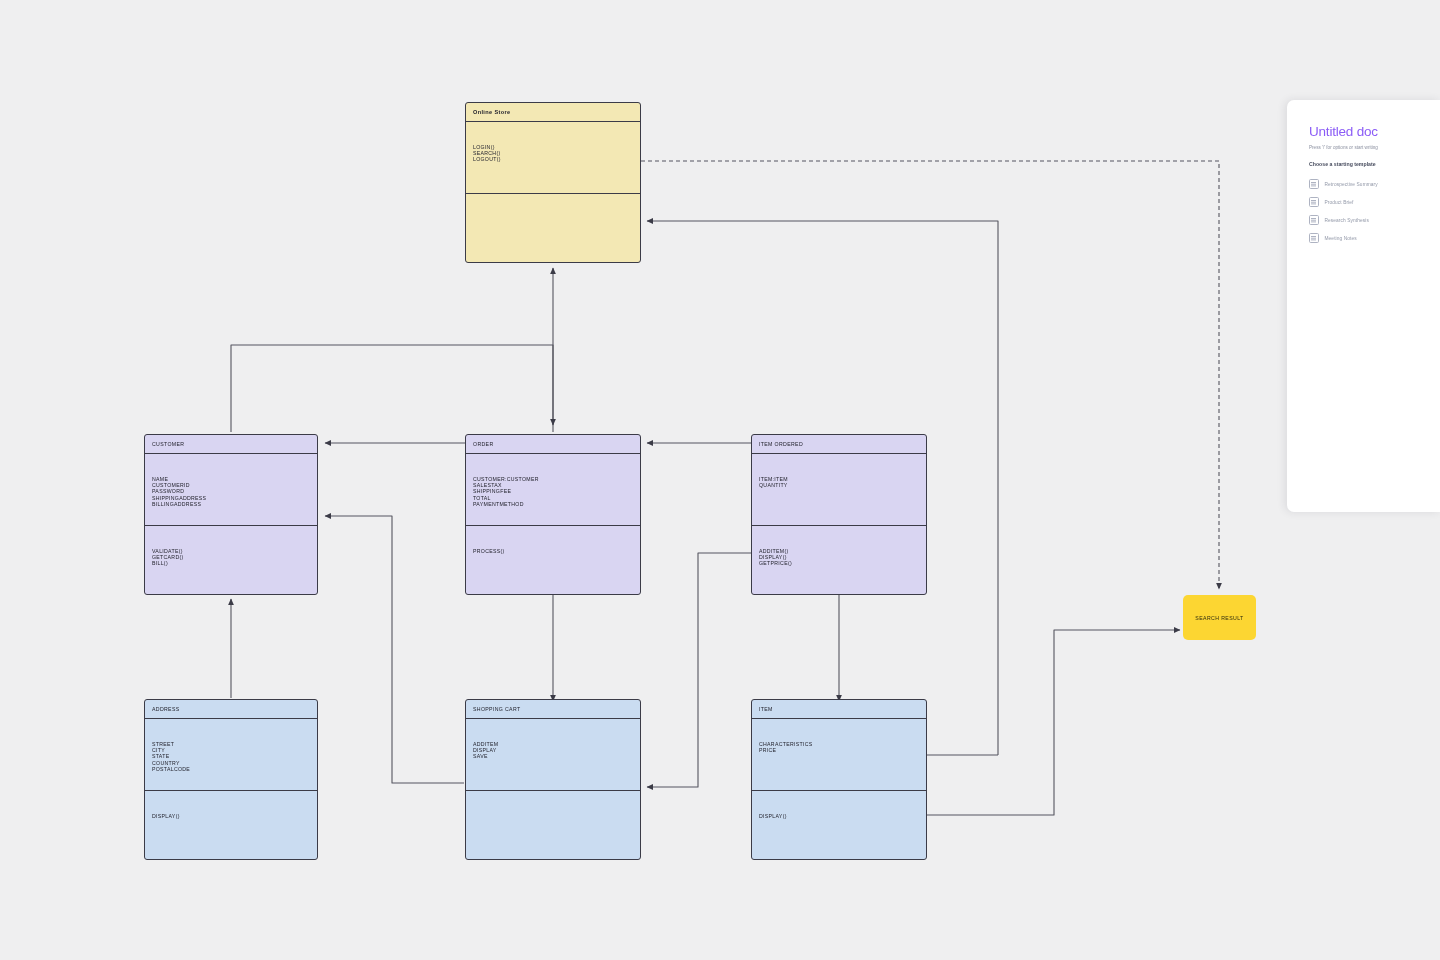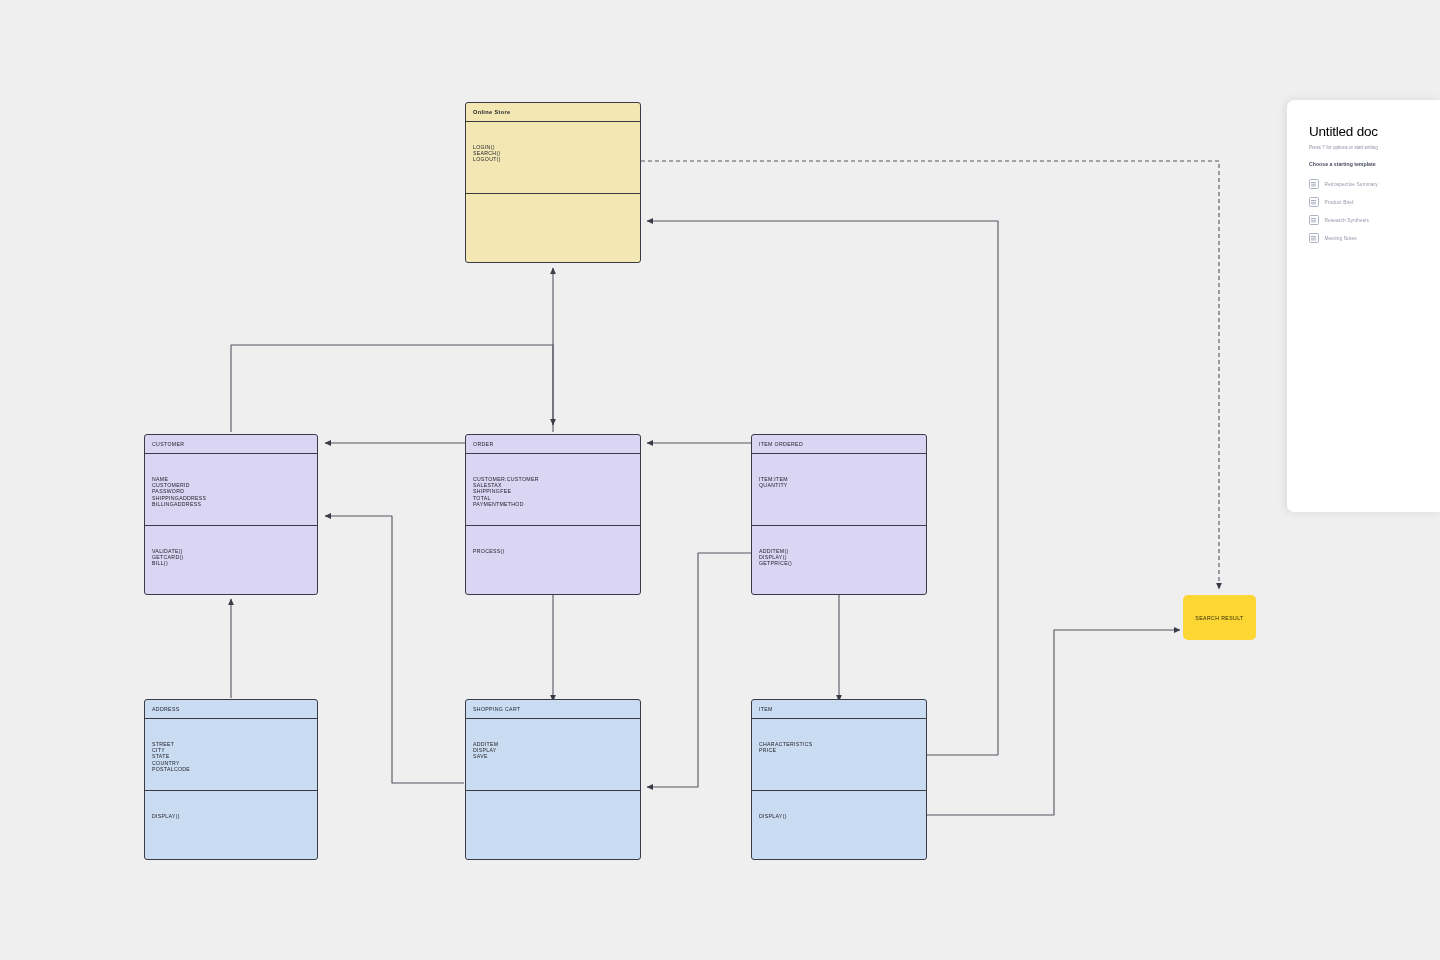--- a/index.html
+++ b/index.html
@@ -57,21 +57,21 @@
   
   #docpanel{
     position:absolute;left:1287px;top:100px;width:153px;height:412px;
     background:#ffffff;
     border-top-left-radius:7px;border-bottom-left-radius:7px;
     box-shadow:-2px 0 9px rgba(40,40,60,.10);
     overflow:hidden;
   }
   #docpanel .inner{padding:24px 14px 0 22px;}
   .doc-title{
-    font-size:13.5px;color:#000000;letter-spacing:-.2px;margin:0 0 6px 0;
+    font-size:13.5px;color:#8b5cf6;letter-spacing:-.2px;margin:0 0 6px 0;
   }
   .doc-hint{font-size:4.6px;color:#8b90a0;margin:0 0 11px 0;}
   .doc-sub{font-size:5.2px;font-weight:bold;color:#474c5e;margin:0 0 8px 0;}
   .tmpl{
     display:flex;align-items:center;gap:6px;
     height:18px;
     cursor:pointer;
   }
   .tmpl .ticon{
     width:7.5px;height:7.5px;flex:0 0 7.5px;

